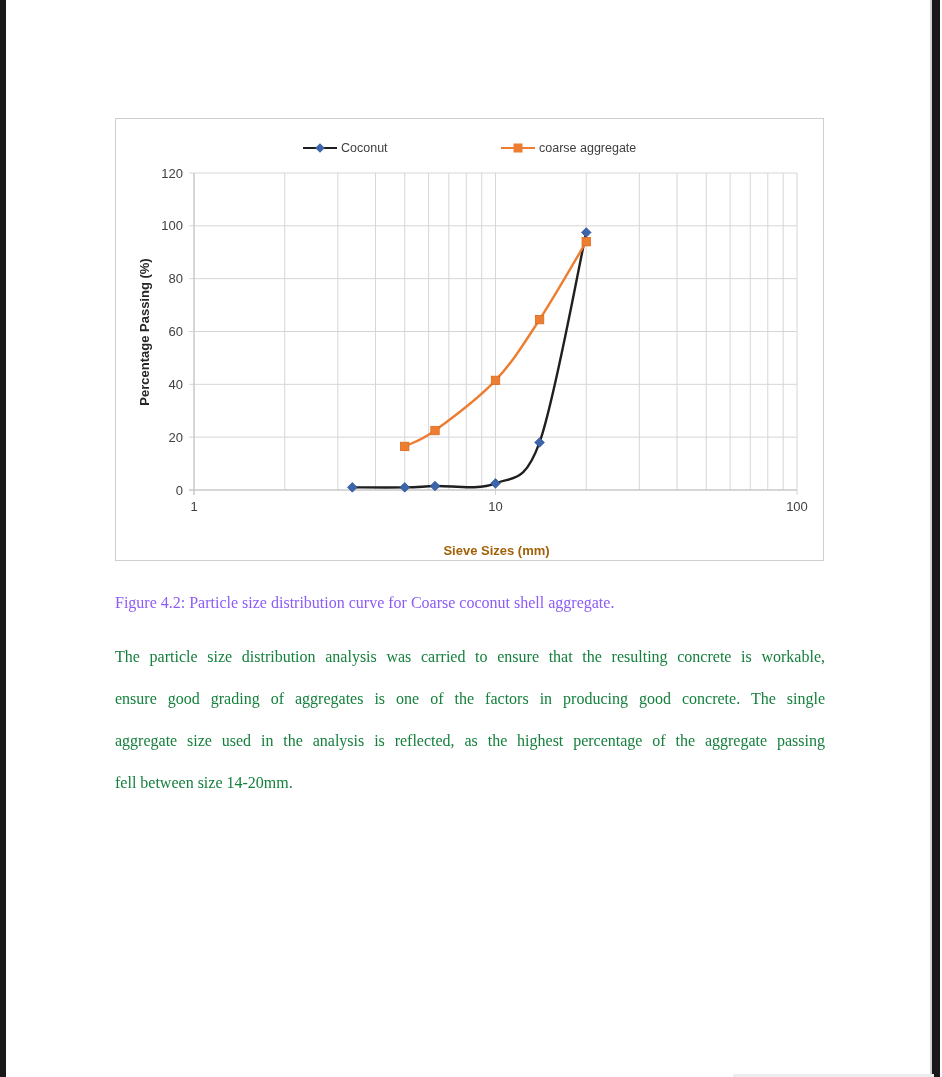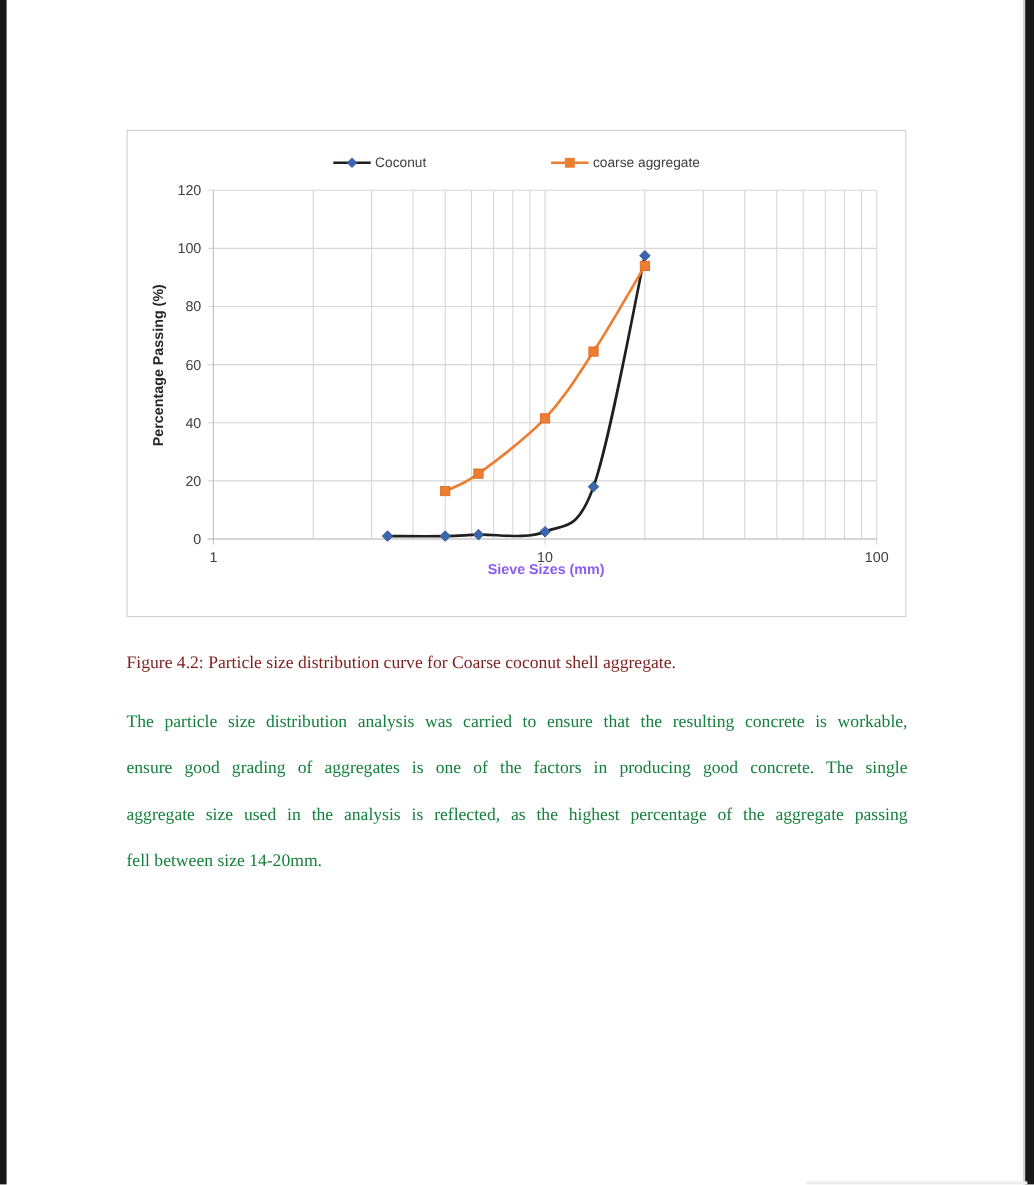--- a/index.html
+++ b/index.html
@@ -9,27 +9,27 @@
   .edge-right{position:absolute;right:0;top:0;width:8px;height:100%;background:#181818;}
   .edge-right-line{position:absolute;right:8px;top:0;width:2px;height:100%;background:#d2d2d2;}
   .bottom-strip{position:absolute;left:733px;bottom:0;width:201px;height:3px;background:#ededed;}
 
   .chart-box{position:absolute;left:115px;top:118px;width:709px;height:443px;margin:0;
              background:#ffffff;border:1px solid #cfcfcf;box-sizing:border-box;
              font-family:"Liberation Sans", sans-serif;}
   .legend-item{position:absolute;top:22px;display:flex;align-items:center;gap:3px;
                font-size:12.5px;color:#404040;line-height:14px;}
   #plot{position:absolute;left:0;top:0;width:707px;height:441px;}
-  .x-title{position:absolute;left:79px;top:391px;width:603px;text-align:center;
-           font-size:13px;font-weight:bold;color:#8b5cf6;}
+  .x-title{position:absolute;left:79px;top:424px;width:603px;text-align:center;
+           font-size:13px;font-weight:bold;color:#a16207;}
   .y-title{position:absolute;left:28px;top:213px;transform:translate(-50%,-50%) rotate(-90deg);
            white-space:nowrap;font-size:13px;font-weight:bold;color:#262626;}
 
   .caption{position:absolute;left:115px;top:592px;width:716px;margin:0;
-           font-size:16px;line-height:22px;color:#7f1d1d;}
+           font-size:16px;line-height:22px;color:#8b5cf6;}
   .body-text{position:absolute;left:115px;top:636px;width:710px;
              font-size:16px;color:#15803d;}
   .bline{height:42px;line-height:42px;overflow:visible;}
   .just{text-align:justify;text-align-last:justify;}
 </style>
 </head>
 <body>
 
 <div class="page">
   <div class="edge-left"></div>

